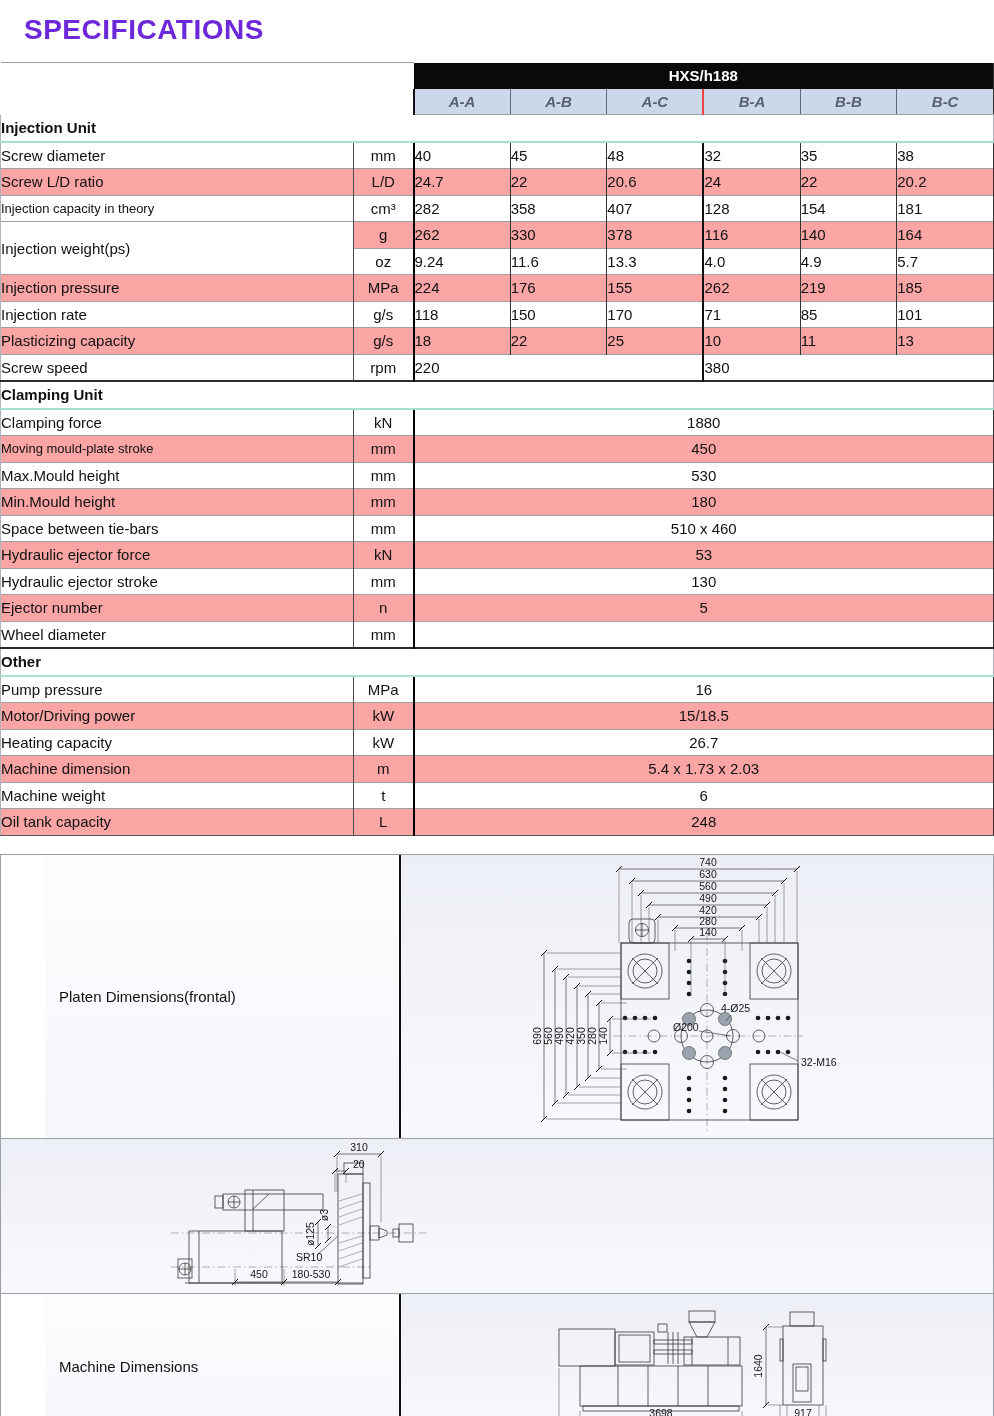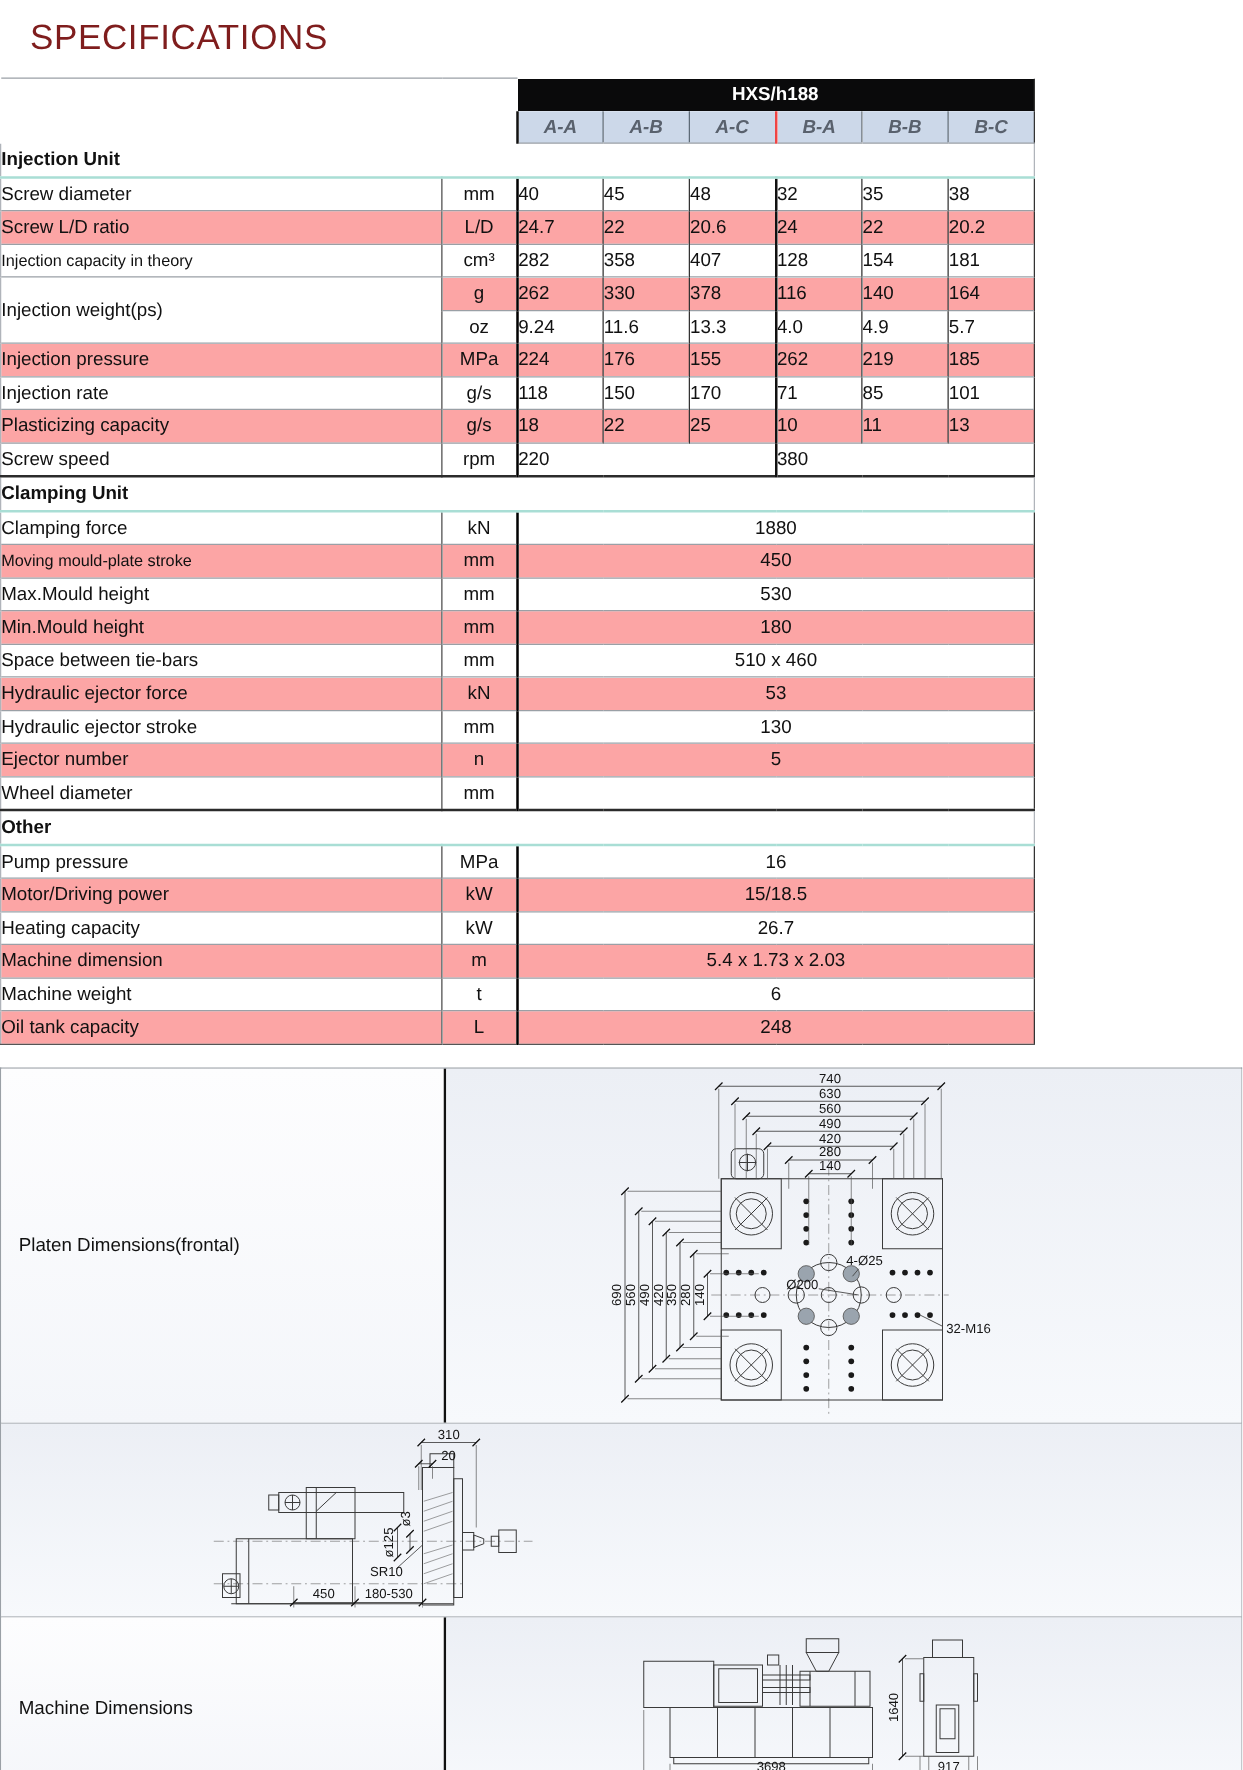--- a/index.html
+++ b/index.html
@@ -1,21 +1,21 @@
 <!DOCTYPE html>
 <html><head>
 <meta charset="utf-8">
 <style>
   html,body{margin:0;padding:0;background:#fff;width:994px;
     font-family:"Liberation Sans",sans-serif;color:#111;}
   #page{width:994px;height:1416px;position:relative;overflow:hidden;background:#fff;}
-  .title{font-size:28px;font-weight:400;letter-spacing:.5px;color:#7f1d1d;
+  .title{font-size:28px;font-weight:700;letter-spacing:.5px;color:#6d28d9;
     margin:14px 0 0 24px;height:34px;}
   
-  table.spec{border-collapse:collapse;table-layout:fixed;width:828px;
+  table.spec{border-collapse:collapse;table-layout:fixed;width:994px;
     font-size:15px;margin-top:14px;}
   table.spec td{padding:0;height:25.5px;overflow:hidden;white-space:nowrap;}
   td.pre{border-top:1px solid #9aa0a6;}
   td.bar{background:#0a0a0b;color:#fff;font-weight:bold;text-align:center;
     height:27px;border-right:1px solid #333;}
   td.chead{background:#ccd8e9;color:#59616d;font-weight:bold;text-align:center;
     height:27px;border-left:1px solid #5d6a77;border-bottom:1px solid #9aa0a6;font-style:italic;}
   td.chead.cfirst{border-left:2px solid #111;}
   td.chead.cmid{border-left:2px solid #ef4444;}
   td.chead.clast{border-right:1px solid #333;}
@@ -34,21 +34,21 @@
   td.vspan{text-align:center;border-top:1px solid #9aa0a6;border-right:1px solid #333;}
   td.sh{background:#fca5a5;}
   tr.tbot td{border-bottom:1.5px solid #555;}
   
   .diag{width:992px;margin:18px 0 0 0;border:1px solid #9aa0a6;
     border-bottom:2px solid #4a4a4a;}
   .drow{display:flex;}
   .drow + .drow{border-top:1px solid #9aa0a6;}
   .dlabel{width:356px;box-sizing:border-box;border-right:2px solid #111;
     background:linear-gradient(180deg,#fdfdfe,#f4f6fa);
-    display:flex;align-items:center;padding-left:14px;font-size:15px;color:#111;}
+    display:flex;align-items:center;padding-left:14px;font-size:15px;color:#111;margin-left:44px;}
   .dpanel{flex:1;background:linear-gradient(180deg,#eceff5,#f7f9fc);}
   svg .ln{fill:none;stroke:#3a3a3a;stroke-width:.8;}
   svg .cl{fill:none;stroke:#777;stroke-width:.55;stroke-dasharray:8 3 1.5 3;}
   svg .dim{fill:none;stroke:#444;stroke-width:.7;}
   svg .ext{fill:none;stroke:#555;stroke-width:.55;}
   svg .tk{stroke:#111;stroke-width:1;}
   svg .hat{fill:none;stroke:#666;stroke-width:.5;}
   svg text{font-family:"Liberation Sans",sans-serif;font-size:10.5px;fill:#151515;}
   svg .dot{fill:#1a1a1a;stroke:none;}
   svg .gry{fill:#9aa4ae;stroke:#555;stroke-width:.7;}

